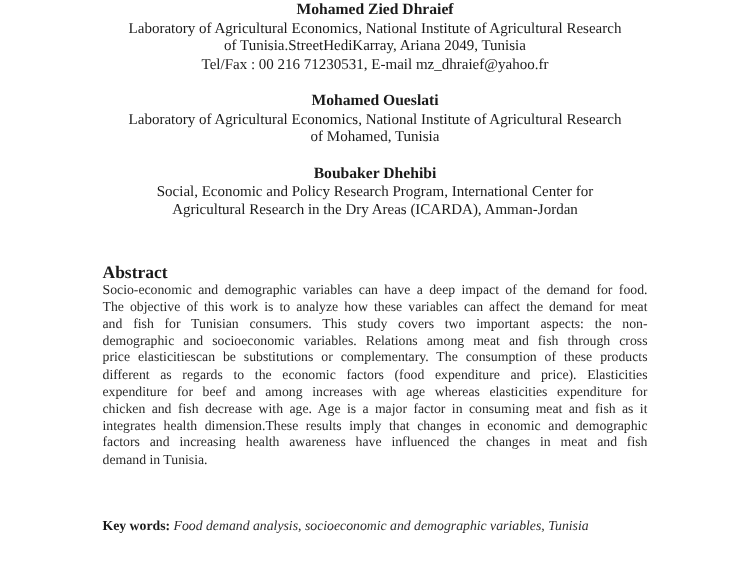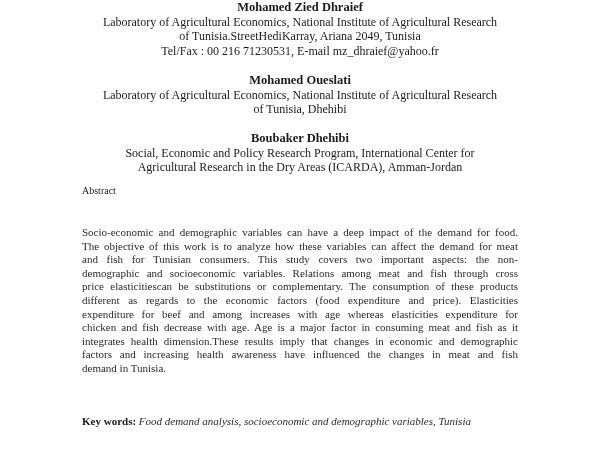--- a/index.html
+++ b/index.html
@@ -2,21 +2,21 @@
 <html><head>
 <meta charset="utf-8">
 <style>
   html, body { margin: 0; padding: 0; background: #ffffff; }
   body { width: 600px; height: 450px; overflow: hidden; position: relative;
          font-family: "Liberation Serif", "DejaVu Serif", serif; color: #1a1a1a; }
   .page { position: absolute; left: 0; top: 0; width: 600px; height: 324px; }
   .author-block { position: absolute; left: 80px; width: 440px; text-align: center; }
   .author-name { font-weight: bold; font-size: 12.5px; line-height: 14.5px; display: block; }
   .affil-line { font-size: 12px; line-height: 14.5px; display: block; white-space: nowrap; }
-  .abstract-heading { position: absolute; left: 82px; top: 185px; font-weight: normal; font-size: 10px; }
+  .abstract-heading { position: absolute; left: 82px; top: 211px; font-weight: bold; font-size: 14px; }
   .abstract-body { position: absolute; left: 82px; top: 226px; width: 436px; 
                    font-size: 11px; line-height: 13.6px; text-align: justify; color: #2a2a2a; }
   .abstract-line { display: block; text-align: justify; text-align-last: justify; white-space: nowrap; overflow: hidden; height: 13.6px; }
   .abstract-line.last { text-align-last: left; }
   .keywords { position: absolute; left: 82px; top: 415px; font-size: 11px; white-space: nowrap; }
   .kw-label { font-weight: bold; }
   .kw-text { font-style: italic; color: #2a2a2a; }
 </style>
 </head>
 <body>
@@ -26,21 +26,21 @@
   <div class="author-block" style="top:0px;">
     <span class="author-name">Mohamed Zied Dhraief</span>
     <span class="affil-line">Laboratory of Agricultural Economics, National Institute of Agricultural Research</span>
     <span class="affil-line">of Tunisia.StreetHediKarray, Ariana 2049, Tunisia</span>
     <span class="affil-line">Tel/Fax : 00 216 71230531, E-mail mz_dhraief@yahoo.fr</span>
   </div>
 
   <div class="author-block" style="top:73px;">
     <span class="author-name">Mohamed Oueslati</span>
     <span class="affil-line">Laboratory of Agricultural Economics, National Institute of Agricultural Research</span>
-    <span class="affil-line">of Tunisia, Dhehibi</span>
+    <span class="affil-line">of Mohamed, Tunisia</span>
   </div>
 
   <div class="author-block" style="top:131px;">
     <span class="author-name">Boubaker Dhehibi</span>
     <span class="affil-line">Social, Economic and Policy Research Program, International Center for</span>
     <span class="affil-line">Agricultural Research in the Dry Areas (ICARDA), Amman-Jordan</span>
   </div>
 
   <div class="abstract-heading">Abstract</div>
 

